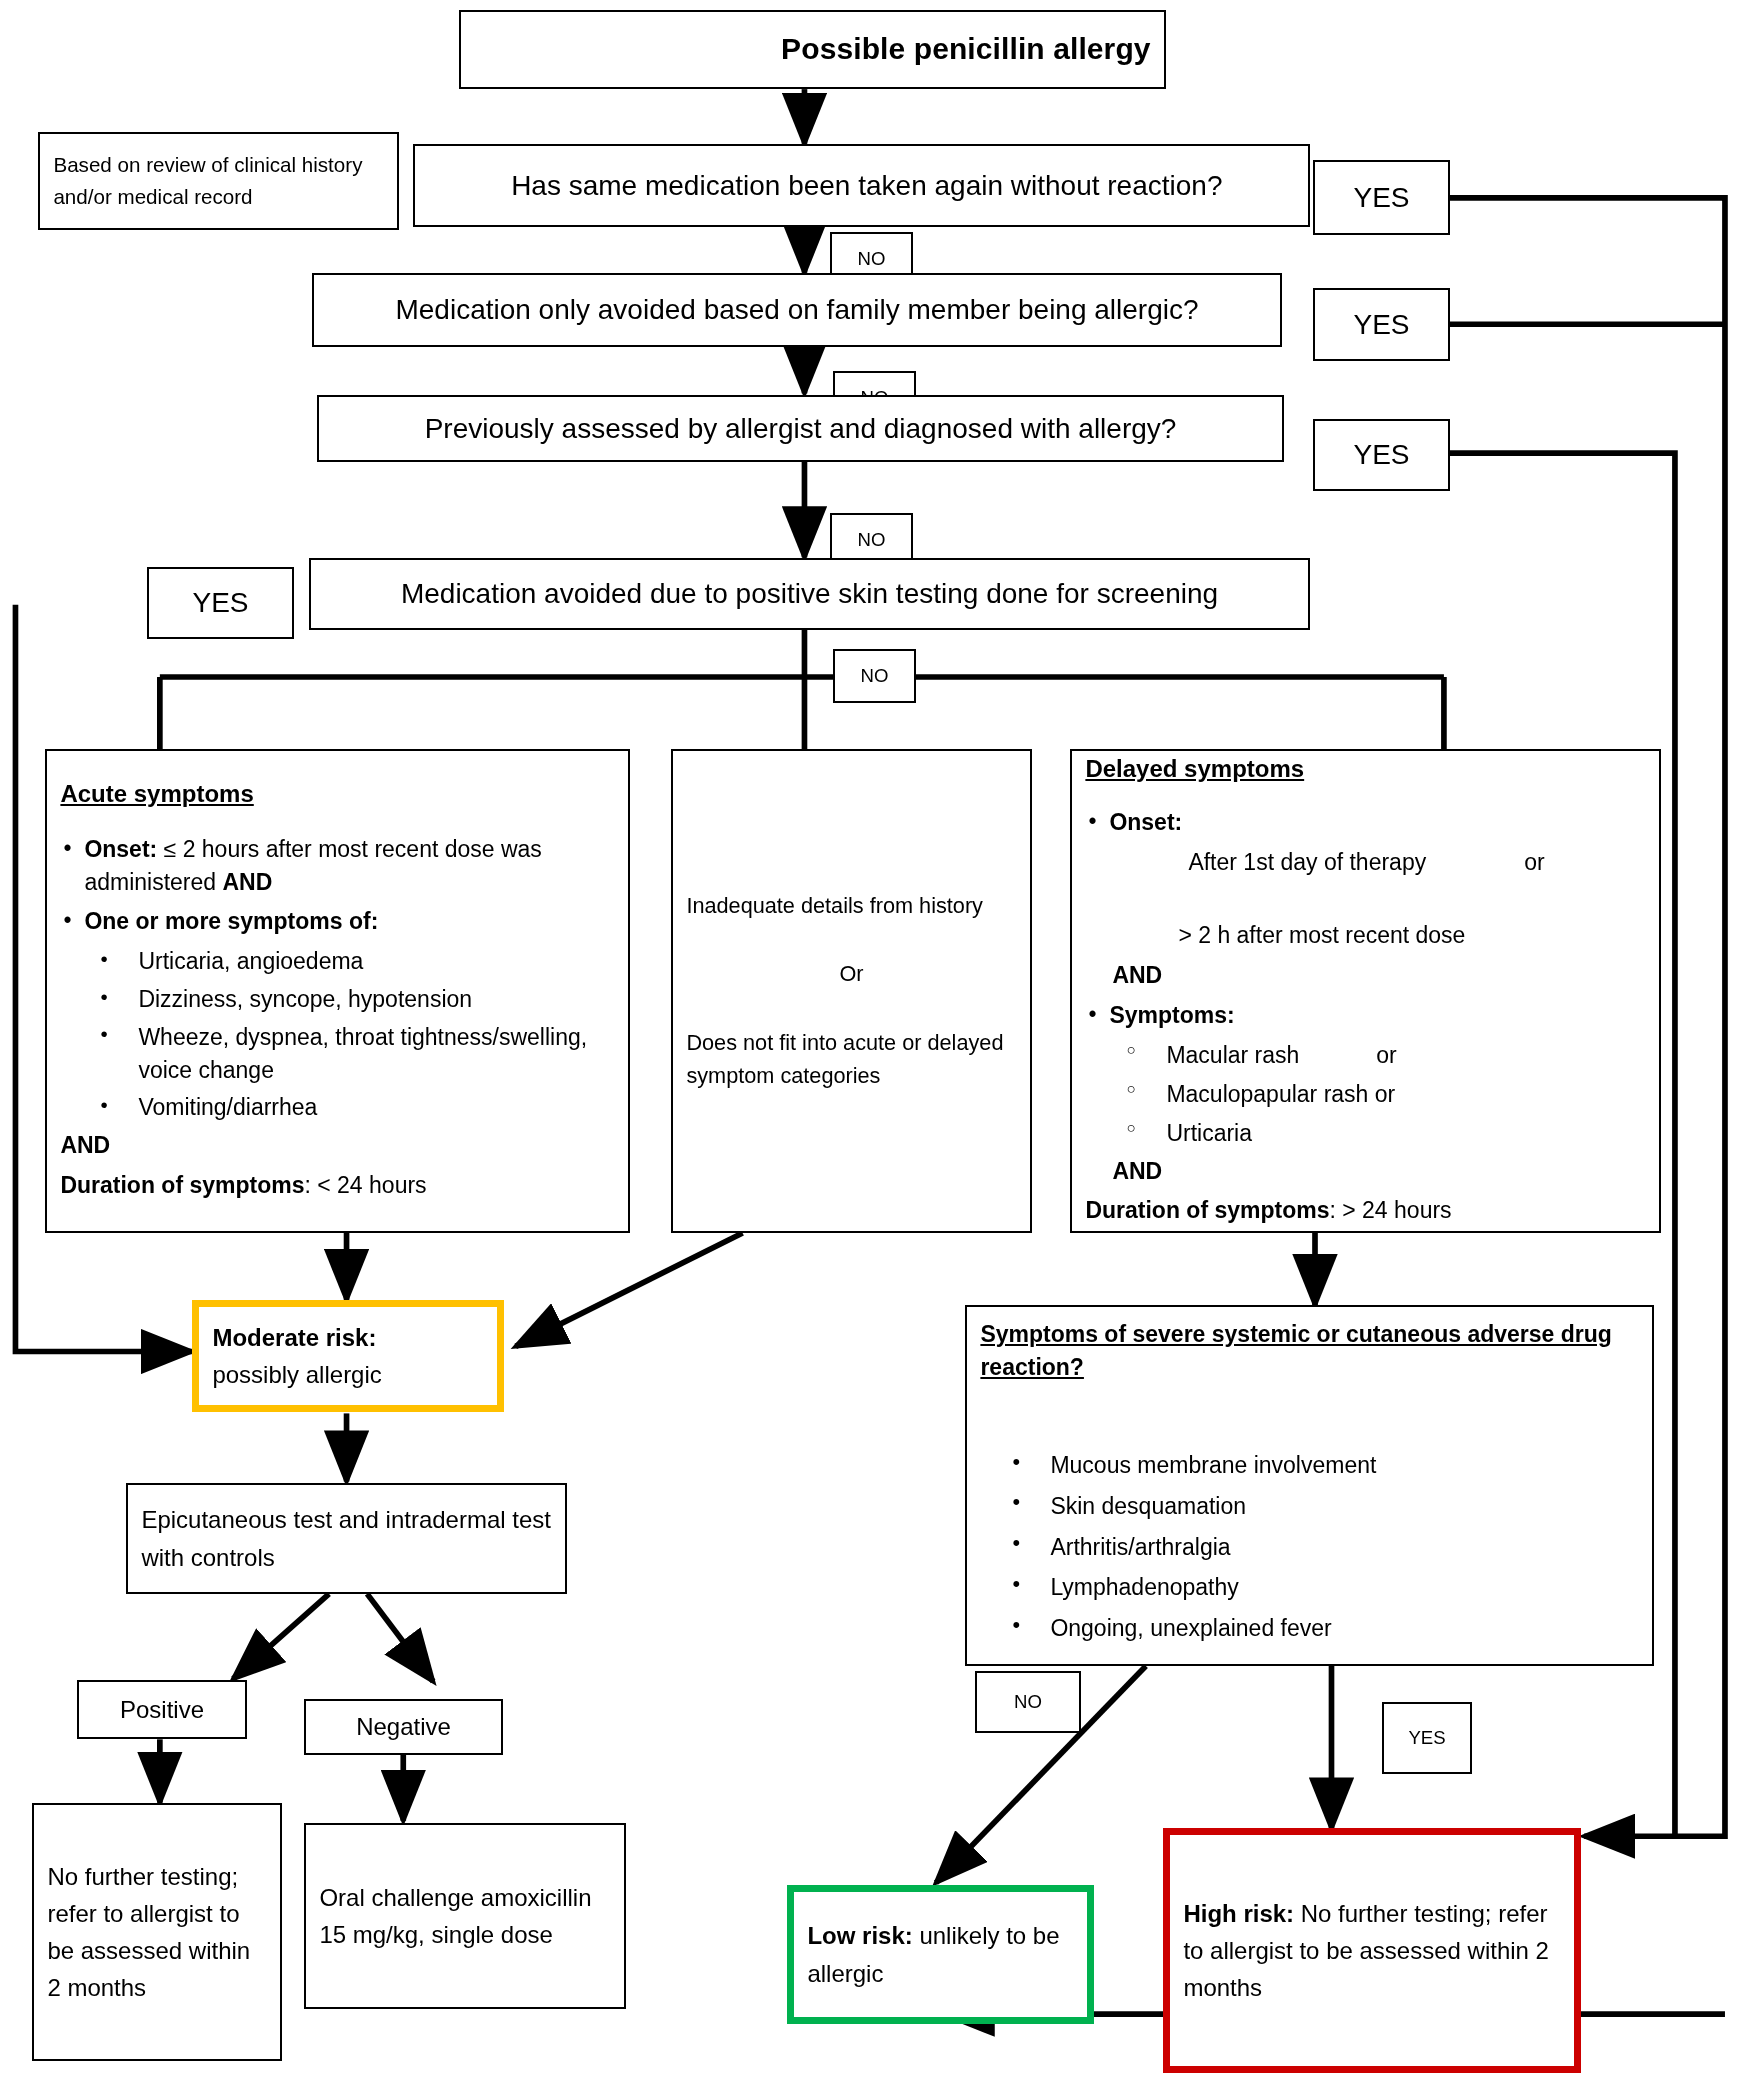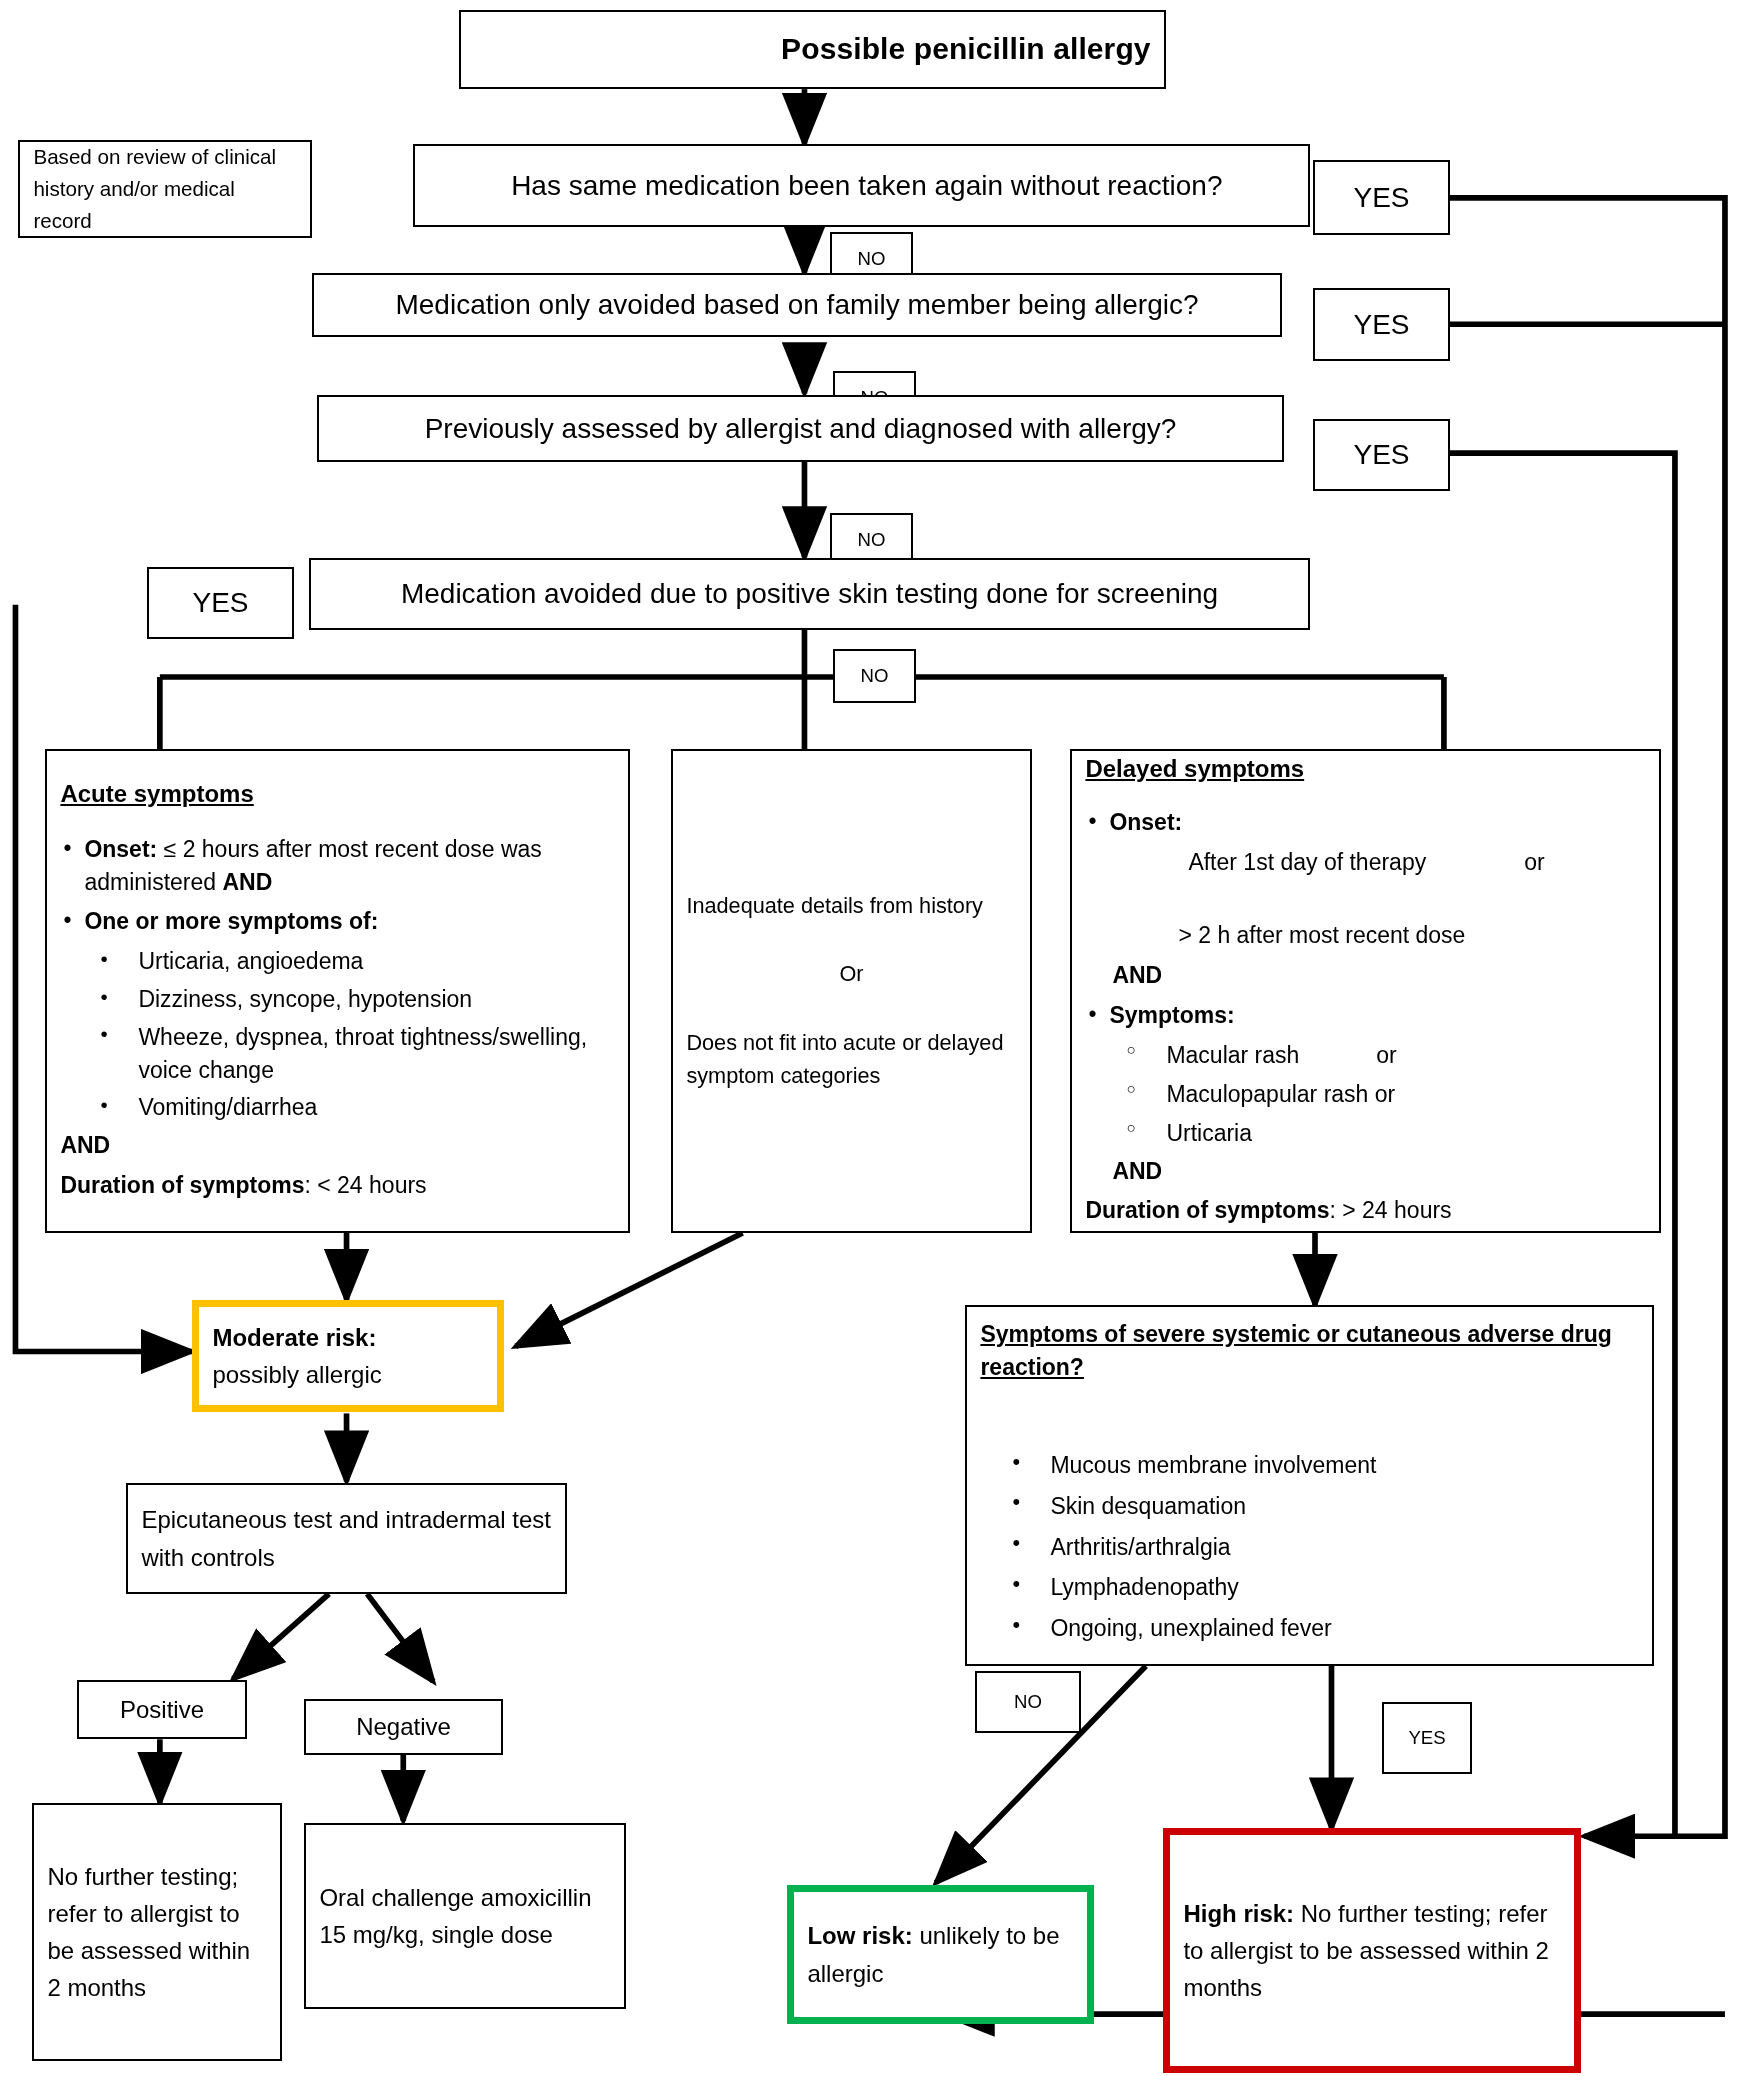--- a/index.html
+++ b/index.html
@@ -96,35 +96,35 @@
       <path d="M2582,3230 L2582,3545" marker-end="url(#ah)"></path>
 
       <path d="M3345,3905 L1830,3905" marker-end="url(#ah)"></path>
     </g>
   </svg>
 
   <div class="box pad center" style="left:459px;top:9.8px;width:707px;height:79px;align-items:flex-end;">
     <div class="t-title">Possible penicillin allergy</div>
   </div>
 
-  <div class="box pad thin" style="left:18px;top:132px;width:294px;height:98px;margin-top:8px;">
+  <div class="box pad thin" style="left:38px;top:132px;width:361px;height:98px;">
     <div class="t-small">Based on review of clinical history and/or medical record</div>
   </div>
 
   <div class="box pad center" style="left:413px;top:144px;width:897px;height:83px;padding-left:24px;">
     <div class="t-q">Has same medication been taken again without reaction?</div>
   </div>
   <div class="box pad center thin" style="left:830px;top:232px;width:83px;height:54px;">
     <div class="t-label">NO</div>
   </div>
   <div class="box pad center" style="left:1313px;top:160px;width:137px;height:75px;">
     <div class="t-yes">YES</div>
   </div>
 
-  <div class="box pad center" style="left:312px;top:273px;width:970px;height:64px;align-items:center;">
+  <div class="box pad center" style="left:312px;top:273px;width:970px;height:74px;align-items:center;">
     <div class="t-q">Medication only avoided based on family member being allergic?</div>
   </div>
   <div class="box pad center thin" style="left:833px;top:371px;width:83px;height:54px;">
     <div class="t-label">NO</div>
   </div>
   <div class="box pad center" style="left:1313px;top:288px;width:137px;height:73px;">
     <div class="t-yes">YES</div>
   </div>
 
   <div class="box pad center" style="left:317px;top:395px;width:967px;height:67px;">

